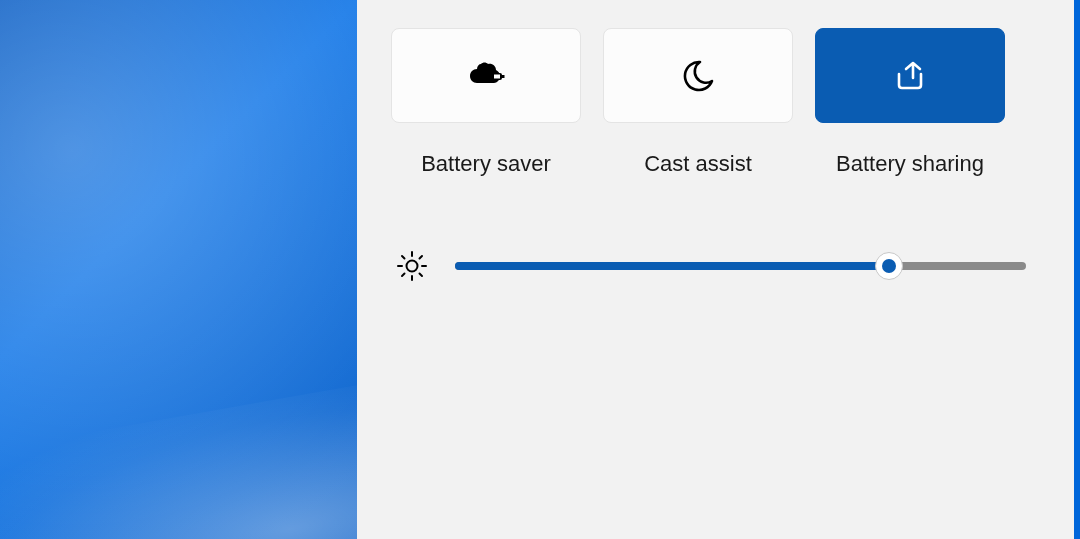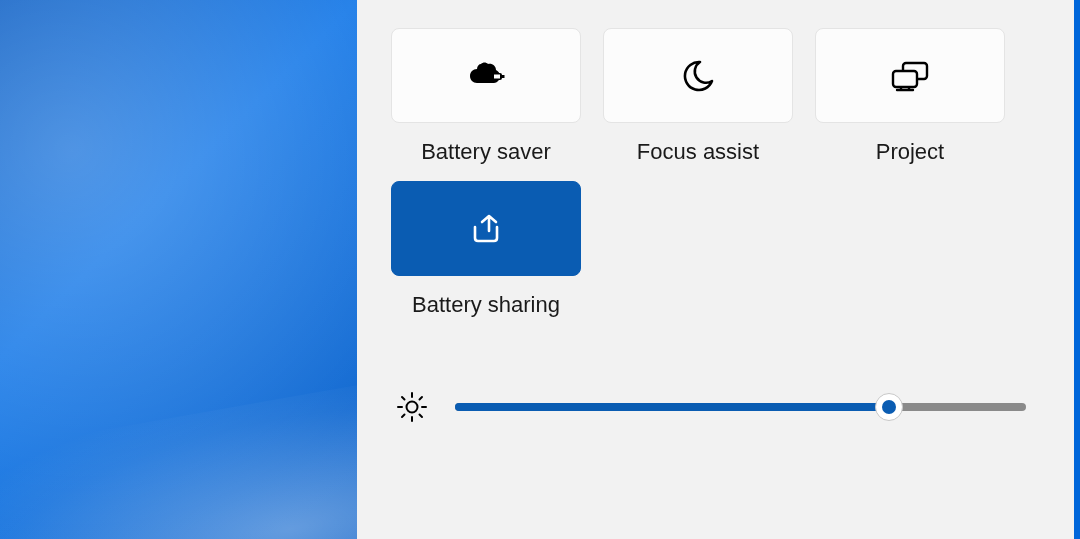--- a/index.html
+++ b/index.html
@@ -69,21 +69,21 @@
       align-items: center;
       justify-content: center;
       cursor: pointer;
       position: relative;
     }
     .tile.active {
       background: #0a5cb2;
       border-color: #0a5cb2;
     }
     .tile-label {
-      margin-top: 16px;
+      margin-top: 28px;
       font-size: 22px;
       color: #1a1a1a;
       text-align: center;
     }
     .icon {
       display: inline-flex;
       align-items: center;
       justify-content: center;
     }
     .chevron {
@@ -160,39 +160,25 @@
     </div>
 
     <div class="tile-group">
       <div class="tile">
         <span class="icon">
           <svg width="34" height="34" viewBox="0 0 34 34">
             <path d="M19 3 A14 14 0 1 0 31 22 A11 11 0 0 1 19 3 Z" fill="none" stroke="#000" stroke-width="2.6" stroke-linejoin="round"></path>
           </svg>
         </span>
       </div>
-      <div class="tile-label">Focus assist</div>
-    </div>
-
-
-
-    <div class="tile-group">
-      <div class="tile">
-        <span class="icon">
-          <svg width="42" height="34" viewBox="0 0 42 34">
-            <rect x="14" y="4" width="24" height="16" rx="3" fill="none" stroke="#000" stroke-width="2.4"></rect>
-            <rect x="4" y="12" width="24" height="16" rx="3" fill="#fcfcfc" stroke="#000" stroke-width="2.4"></rect>
-            <line x1="12" y1="28" x2="12" y2="31" stroke="#000" stroke-width="2.4"></line>
-            <line x1="20" y1="28" x2="20" y2="31" stroke="#000" stroke-width="2.4"></line>
-            <line x1="8" y1="31" x2="24" y2="31" stroke="#000" stroke-width="2.4" stroke-linecap="round"></line>
-          </svg>
-        </span>
-      </div>
-      <div class="tile-label">Project</div>
-    </div>
+      <div class="tile-label">Cast assist</div>
+    </div>
+
+
+
 
     <div class="tile-group">
       <div class="tile active">
         <span class="icon">
           <svg width="34" height="32" viewBox="0 0 34 32">
             <path d="M6 14 L6 25 C6 26.5 7 28 9 28 L25 28 C27 28 28 26.5 28 25 L28 14" fill="none" stroke="#fff" stroke-width="2.6" stroke-linecap="round"></path>
             <path d="M13 9 L20 3 L27 9 M20 3 L20 18" fill="none" stroke="#fff" stroke-width="2.6" stroke-linecap="round" stroke-linejoin="round"></path>
           </svg>
         </span>
       </div>

